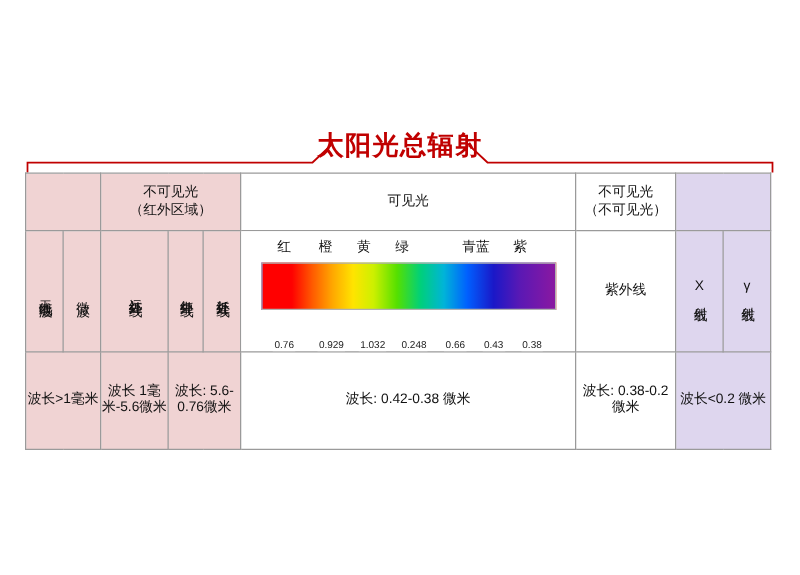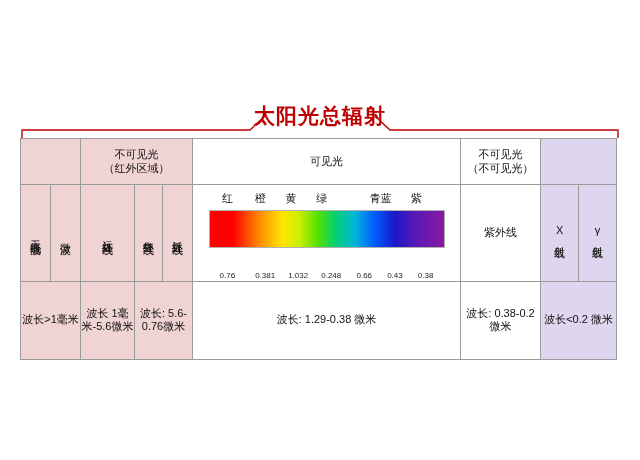--- a/index.html
+++ b/index.html
@@ -206,21 +206,21 @@
           <span style="left:8%">红</span>
           <span style="left:22%">橙</span>
           <span style="left:35%">黄</span>
           <span style="left:48%">绿</span>
           <span style="left:73%">青蓝</span>
           <span style="left:88%">紫</span>
         </div>
         <div id="spectrum-bar"></div>
         <div id="wave-ticks">
           <span style="left:8%">0.76</span>
-          <span style="left:24%">0.381</span>
+          <span style="left:24%">0.929</span>
           <span style="left:38%">1.032</span>
           <span style="left:52%">0.248</span>
           <span style="left:66%">0.66</span>
           <span style="left:79%">0.43</span>
           <span style="left:92%">0.38</span>
         </div>
       </div>
     </td>
     <td class="white">
       <span>紫外线</span>
@@ -230,18 +230,18 @@
     </td>
     <td class="violet">
       <span class="vert">γ射线</span>
     </td>
   </tr>
 
   <tr class="r3">
     <td class="pink cell-pad" colspan="2">波长&gt;1毫米</td>
     <td class="pink cell-pad">波长 1毫米-5.6微米</td>
     <td class="pink cell-pad" colspan="2">波长: 5.6-0.76微米</td>
-    <td class="white cell-pad bigger">波长: 1.29-0.38 微米</td>
+    <td class="white cell-pad bigger">波长: 0.42-0.38 微米</td>
     <td class="white cell-pad">波长: 0.38-0.2 微米</td>
     <td class="violet cell-pad" colspan="2">波长&lt;0.2 微米</td>
   </tr>
 </tbody>
   </table>
 
 </body></html>

